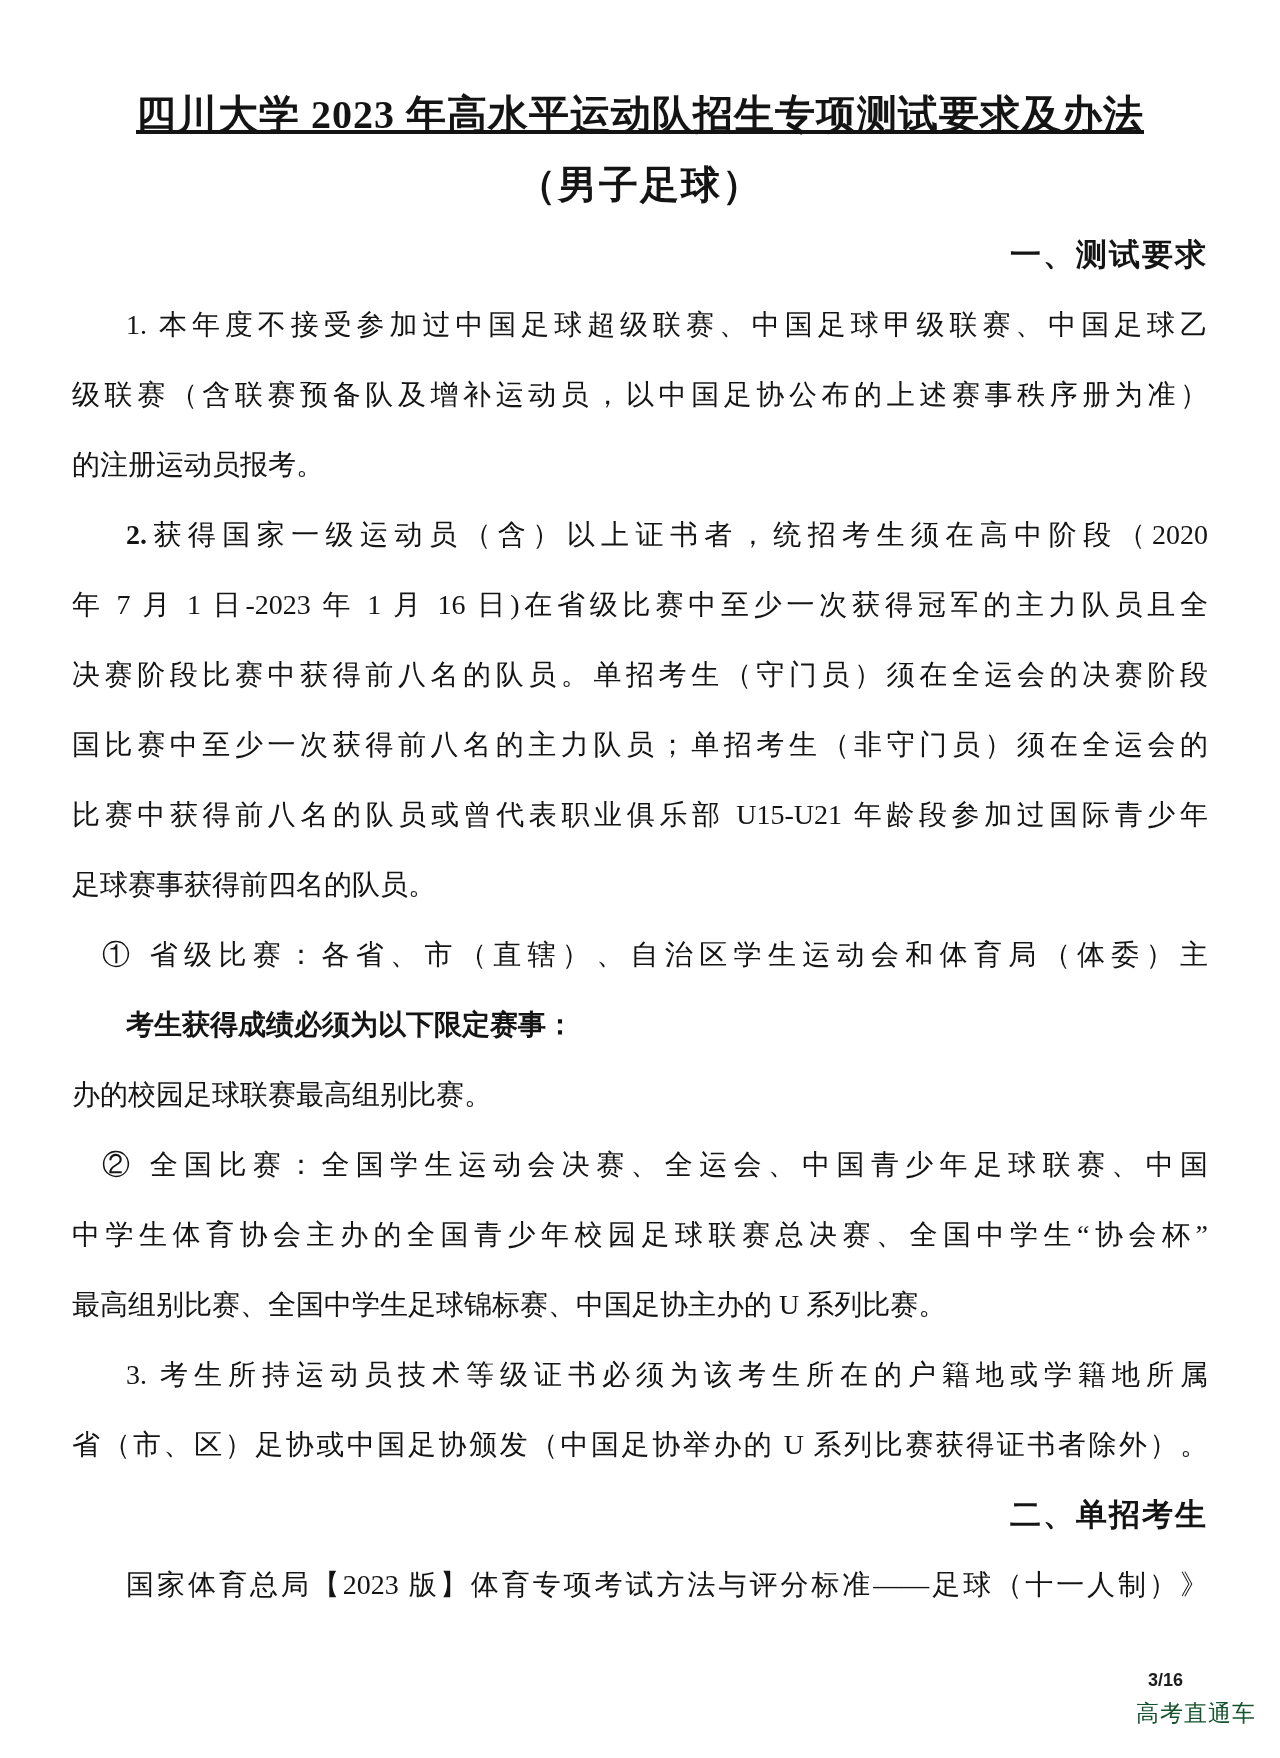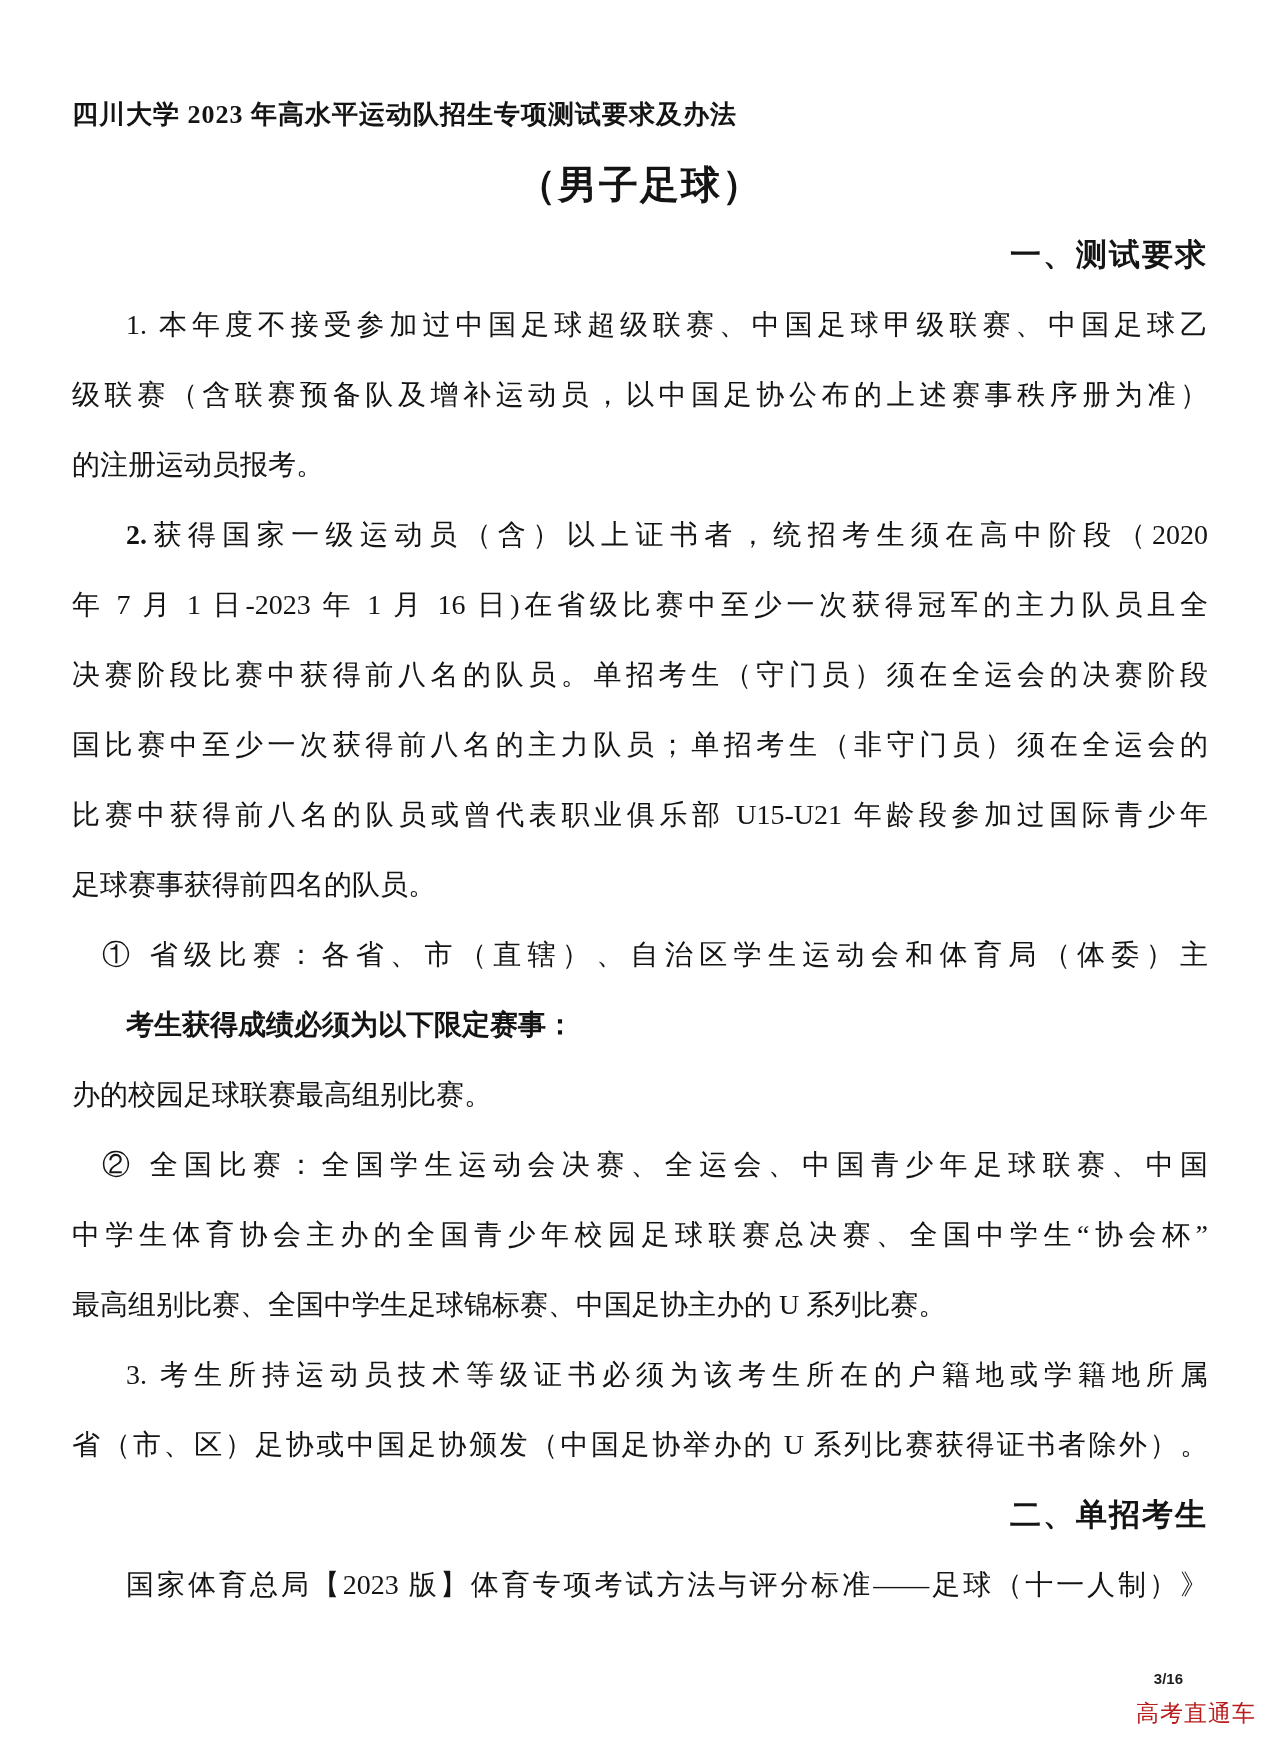--- a/index.html
+++ b/index.html
@@ -28,24 +28,25 @@
     font-size: 28px;
     white-space: nowrap;
   }
   
   .j {
     white-space: normal;
     text-align: justify;
     text-align-last: justify;
   }
   .title-line {
-    font-size: 26px;
+    font-size: 40px;
     font-weight: bold;
-    text-align: left;
+    text-align: center;
     letter-spacing: 1px;
+    text-decoration: underline;
   }
   .subtitle-line {
     font-size: 39px;
     font-weight: bold;
     text-align: center;
     letter-spacing: 2px;
   }
   .heading-line {
     font-size: 31px;
     font-weight: bold;
@@ -56,31 +57,31 @@
     font-weight: bold;
   }
   .ind2 { text-indent: 54px; }
   .ind1 { text-indent: 30px; }
   .bold-prefix { font-weight: bold; }
   .page-number {
     position: absolute;
     top: 1670px;
     right: 97px;
     font-family: "Liberation Sans", "DejaVu Sans", sans-serif;
-    font-size: 15px;
+    font-size: 18px;
     font-weight: bold;
     color: #1c1c1c;
   }
   .watermark {
     position: absolute;
     top: 1698px;
     right: 24px;
     font-family: "Liberation Sans", "DejaVu Sans", sans-serif;
     font-size: 23px;
-    color: #b91c1c;
+    color: #14532d;
     letter-spacing: 1px;
   }
 </style>
 </head>
 <body>
 
 <div class="page">
   <div class="content">
 
     <div class="line title-line">四川大学 2023 年高水平运动队招生专项测试要求及办法</div>

